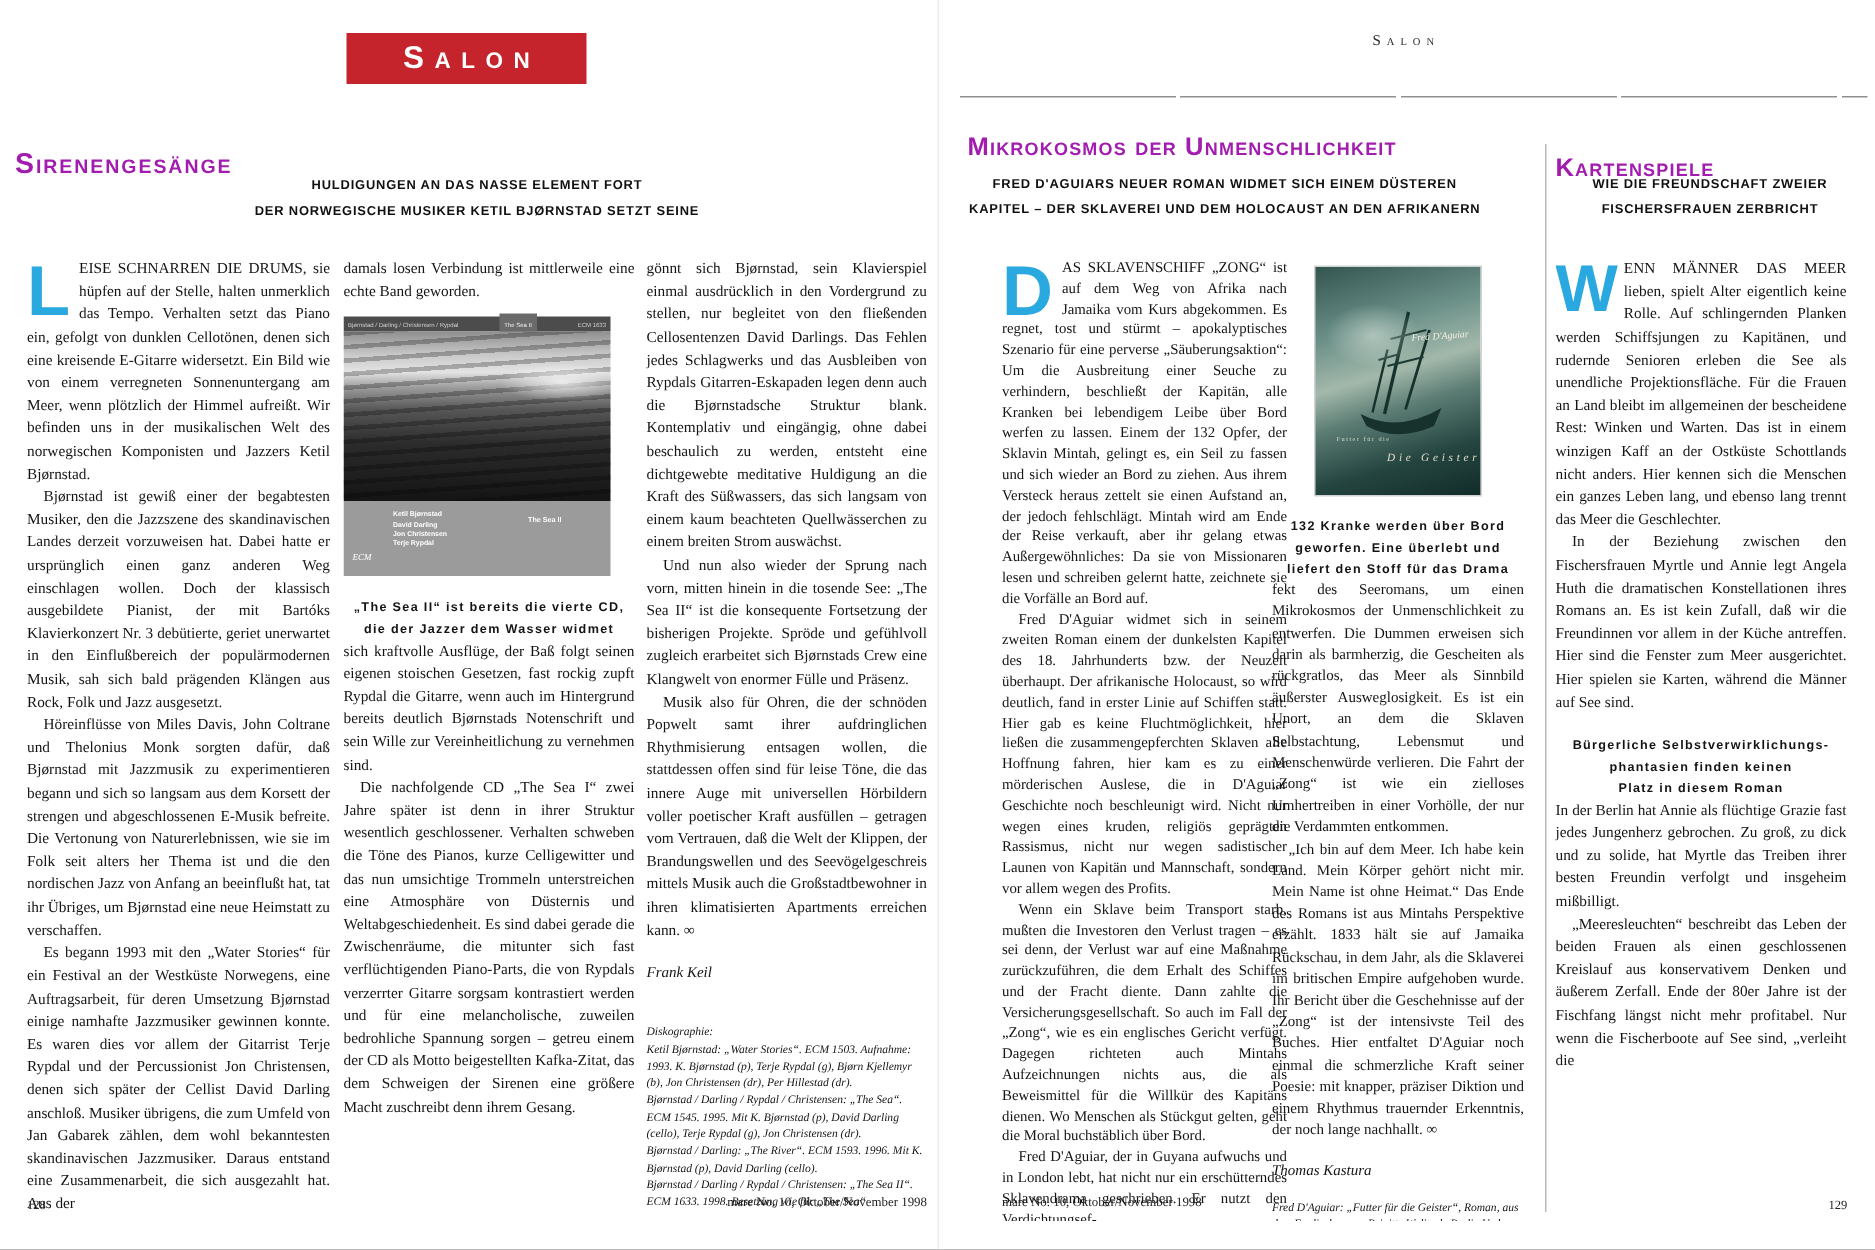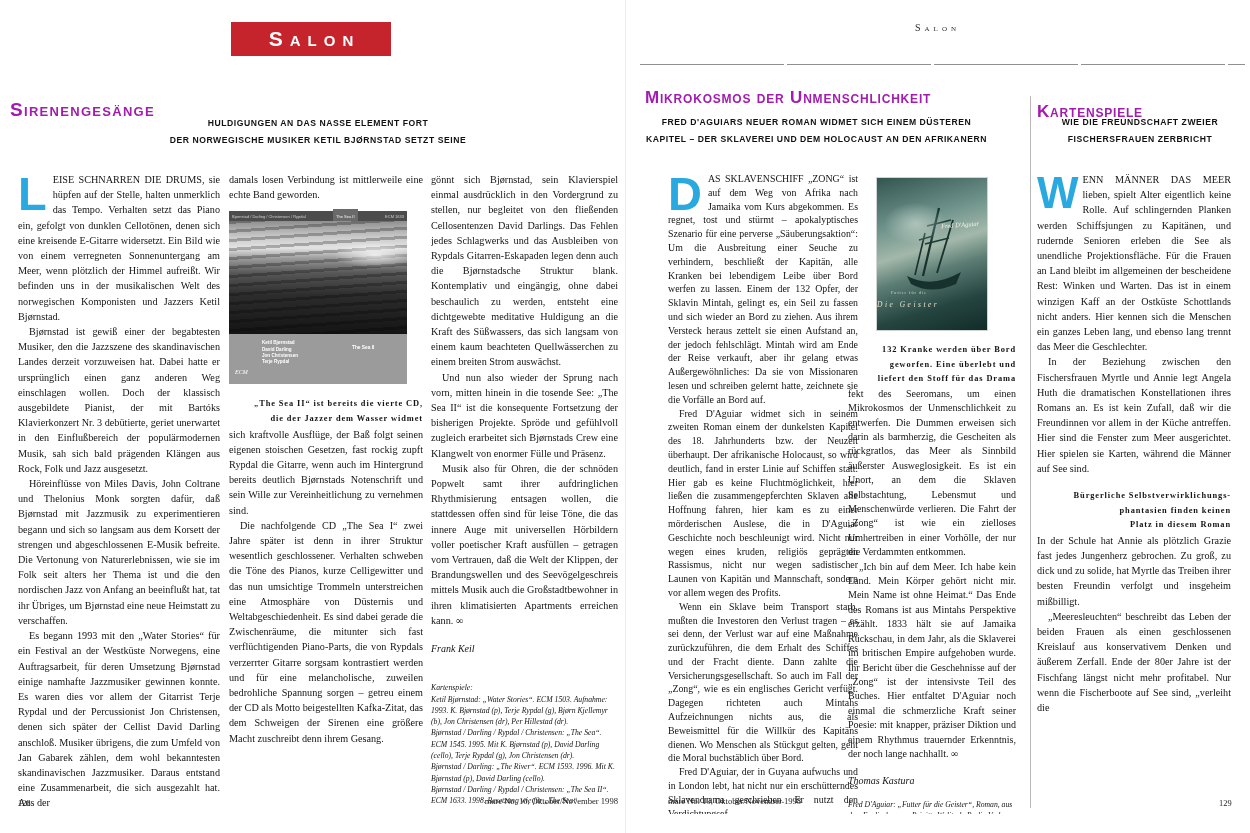--- a/index.html
+++ b/index.html
@@ -31,22 +31,22 @@
   .tight{font-size:10px;line-height:14.4px;}
   .dropcap{float:left;color:#2aa9e0;font-family:"Liberation Sans",sans-serif;font-weight:bold;
            font-size:47px;line-height:37px;margin:3px 6px 0 0;}
   .dropcap.w{font-size:44px;line-height:35px;margin-right:4px;}
   .author{font-style:italic;font-size:10px;margin-top:13px;}
   .finebib{font-style:italic;font-size:7.7px;line-height:11.3px;text-align:left;margin-top:26px;}
   .finebib div{margin:0;}
   .endnote{margin-top:14px;}
 
   
-  .cap{font-family:Liberation Serif, serif;font-weight:bold;font-size:8.4px;
-       letter-spacing:.9px;line-height:14.6px;text-align:right;margin-top:13px;}
+  .cap{font-family:Liberation Sans, sans-serif;font-weight:bold;font-size:8.4px;
+       letter-spacing:.9px;line-height:14.6px;text-align:center;margin-top:13px;}
 
   
   .cd{width:178px;margin-top:9px;}
   .cd-top{height:10px;background:#4c4c4c;display:flex;justify-content:space-between;align-items:center;
           padding:0 3px;font-family:"Liberation Sans",sans-serif;font-size:4px;color:#cfcfcf;}
   .cd-top .t{color:#f2f2f2;background:#6a6a6a;padding:0 3px;}
   .cd-photo{height:113px;position:relative;
      background:linear-gradient(#8f8f8f 0%,#c9c9c9 14%,#e3e3e3 24%,#9c9c9c 33%,#575757 46%,#2c2c2c 66%,#141414 100%);}
   .cd-photo:before{content:"";position:absolute;inset:0;
      background:radial-gradient(ellipse 60px 18px at 82% 30%,rgba(255,255,255,.75),transparent 70%),
@@ -60,21 +60,21 @@
 
   
   .bookwrap{text-align:center;}
   .book1{position:relative;width:110px;height:152px;margin:6px auto 0;box-shadow:0 0 0 1px #cfd4d2;
      background:linear-gradient(163deg,#335550 0%,#6d928a 28%,#a3b8ab 46%,#5c7d74 60%,#254541 80%,#122c28 100%);}
   .book1:before{content:"";position:absolute;inset:0;
      background:radial-gradient(ellipse 45px 30px at 35% 30%,rgba(220,230,220,.55),transparent 70%);}
   .b1-author{position:absolute;top:40px;right:8px;color:#f4f1e4;font-size:6.5px;font-style:italic;
              font-family:"Liberation Serif",serif;transform:rotate(-4deg);}
   .b1-series{position:absolute;bottom:30px;left:14px;color:#cfd6c5;font-size:4.2px;letter-spacing:1px;}
-  .b1-title{position:absolute;bottom:18px;left:0;width:100%;text-align:left;color:#e3dcc8;
+  .b1-title{position:absolute;bottom:18px;left:0;width:100%;text-align:right;color:#e3dcc8;
             font-size:7.5px;letter-spacing:2.5px;font-style:italic;}
   .book2{position:relative;width:92px;height:128px;margin:8px auto 0;box-shadow:0 0 0 1px #d8d8d8;
      background:linear-gradient(#dea18d 0%,#e5a67f 16%,#cd8472 30%,#96687a 40%,#b9c6ca 48%,#7b94a7 55%,#31516c 66%,#173450 82%,#0d2238 100%);}
   .book2:before{content:"";position:absolute;inset:0;
      background:radial-gradient(ellipse 40px 9px at 35% 50%,rgba(255,255,255,.95),transparent 70%),
                 radial-gradient(ellipse 50px 30px at 70% 85%,rgba(5,15,30,.8),transparent 75%);}
   .b2-author{position:absolute;top:34px;left:0;width:100%;text-align:center;color:#f0b08a;
              font-size:4.4px;letter-spacing:1.6px;font-family:"Liberation Sans",sans-serif;}
   .b2-title{position:absolute;top:41px;left:0;width:100%;text-align:center;color:#fbfbf5;
             font-size:8.2px;letter-spacing:1.2px;}
@@ -138,21 +138,21 @@
       <p class="ind">Die nachfolgende CD „The Sea I“ zwei Jahre später ist denn in ihrer Struktur wesentlich geschlossener. Verhalten schweben die Töne des Pianos, kurze Celligewitter und das nun umsichtige Trommeln unterstreichen eine Atmosphäre von Düsternis und Weltabgeschiedenheit. Es sind dabei gerade die Zwischenräume, die mitunter sich fast verflüchtigenden Piano-Parts, die von Rypdals verzerrter Gitarre sorgsam kontrastiert werden und für eine melancholische, zuweilen bedrohliche Spannung sorgen – getreu einem der CD als Motto beigestellten Kafka-Zitat, das dem Schweigen der Sirenen eine größere Macht zuschreibt denn ihrem Gesang.</p>
 
     </div>
 
     <div class="col" style="left:431px;width:187px;">
       <p>gönnt sich Bjørnstad, sein Klavierspiel einmal ausdrücklich in den Vordergrund zu stellen, nur begleitet von den fließenden Cellosentenzen David Darlings. Das Fehlen jedes Schlagwerks und das Ausbleiben von Rypdals Gitarren-Eskapaden legen denn auch die Bjørnstadsche Struktur blank. Kontemplativ und eingängig, ohne dabei beschaulich zu werden, entsteht eine dichtgewebte meditative Huldigung an die Kraft des Süßwassers, das sich langsam von einem kaum beachteten Quellwässerchen zu einem breiten Strom auswächst.</p>
       <p class="ind">Und nun also wieder der Sprung nach vorn, mitten hinein in die tosende See: „The Sea II“ ist die konsequente Fortsetzung der bisherigen Projekte. Spröde und gefühlvoll zugleich erarbeitet sich Bjørnstads Crew eine Klangwelt von enormer Fülle und Präsenz.</p>
       <p class="ind">Musik also für Ohren, die der schnöden Popwelt samt ihrer aufdringlichen Rhythmisierung entsagen wollen, die stattdessen offen sind für leise Töne, die das innere Auge mit universellen Hörbildern voller poetischer Kraft ausfüllen – getragen vom Vertrauen, daß die Welt der Klippen, der Brandungswellen und des Seevögelgeschreis mittels Musik auch die Großstadtbewohner in ihren klimatisierten Apartments erreichen kann.  ∞</p>
       <div class="author">Frank Keil</div>
       <div class="finebib">
-        <div>Kartenspiele:</div>
+        <div>Diskographie:</div>
         <div>Ketil Bjørnstad: „Water Stories“. ECM 1503. Aufnahme: 1993. K. Bjørnstad (p), Terje Rypdal (g), Bjørn Kjellemyr (b), Jon Christensen (dr), Per Hillestad (dr).</div>
         <div>Bjørnstad / Darling / Rypdal / Christensen: „The Sea“. ECM 1545. 1995. Mit K. Bjørnstad (p), David Darling (cello), Terje Rypdal (g), Jon Christensen (dr).</div>
         <div>Bjørnstad / Darling: „The River“. ECM 1593. 1996. Mit K. Bjørnstad (p), David Darling (cello).</div>
         <div>Bjørnstad / Darling / Rypdal / Christensen: „The Sea II“. ECM 1633. 1998. Besetzung wie für „The Sea“</div>
       </div>
     </div>
 
     <div class="folio" style="left:18px;top:799px;">128</div>
     <div class="footerline" style="left:418px;top:796px;width:200px;text-align:right;">mare No. 10, Oktober/November 1998</div>
   </section>
@@ -212,20 +212,20 @@
     <div class="col" style="left:1037px;width:194px;">
       <p><span class="dropcap w">W</span><span>ENN MÄNNER DAS MEER lieben, spielt Alter eigentlich keine Rolle. Auf schlingernden Planken werden Schiffsjungen zu Kapitänen, und rudernde Senioren erleben die See als unendliche Projektionsfläche. Für die Frauen an Land bleibt im allgemeinen der bescheidene Rest: Winken und Warten. Das ist in einem winzigen Kaff an der Ostküste Schottlands nicht anders. Hier kennen sich die Menschen ein ganzes Leben lang, und ebenso lang trennt das Meer die Geschlechter.</span></p>
       <p class="ind">In der Beziehung zwischen den Fischersfrauen Myrtle und Annie legt Angela Huth die dramatischen Konstellationen ihres Romans an. Es ist kein Zufall, daß wir die Freundinnen vor allem in der Küche antreffen. Hier sind die Fenster zum Meer ausgerichtet. Hier spielen sie Karten, während die Männer auf See sind.</p>
 
       <div class="cap">
         <div>Bürgerliche Selbstverwirklichungs-</div>
         <div>phantasien finden keinen</div>
         <div>Platz in diesem Roman</div>
       </div>
 
-      <p class="endnote">In der Schule hat Annie als plötzlich Grazie fast jedes Jungenherz gebrochen. Zu groß, zu dick und zu solide, hat Myrtle das Treiben ihrer besten Freundin verfolgt und insgeheim mißbilligt.</p>
+      <p class="endnote">In der Berlin hat Annie als flüchtige Grazie fast jedes Jungenherz gebrochen. Zu groß, zu dick und zu solide, hat Myrtle das Treiben ihrer besten Freundin verfolgt und insgeheim mißbilligt.</p>
       <p class="ind">„Meeresleuchten“ beschreibt das Leben der beiden Frauen als einen geschlossenen Kreislauf aus konservativem Denken und äußerem Zerfall. Ende der 80er Jahre ist der Fischfang längst nicht mehr profitabel. Nur wenn die Fischerboote auf See sind, „verleiht die</p>
     </div>
 
     <div class="footerline" style="left:668px;top:796px;">mare No. 10, Oktober/November 1998</div>
     <div class="folio" style="left:1219px;top:799px;">129</div>
   </section>
 </div>
 
 </body></html>

